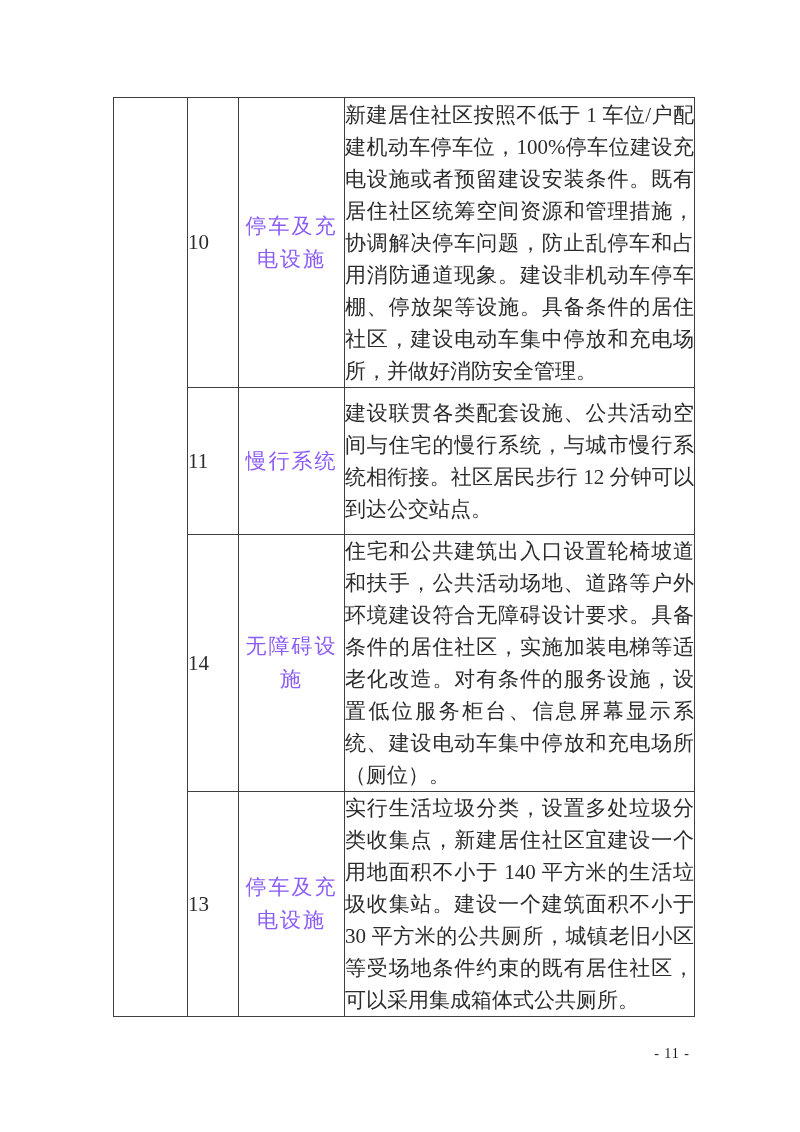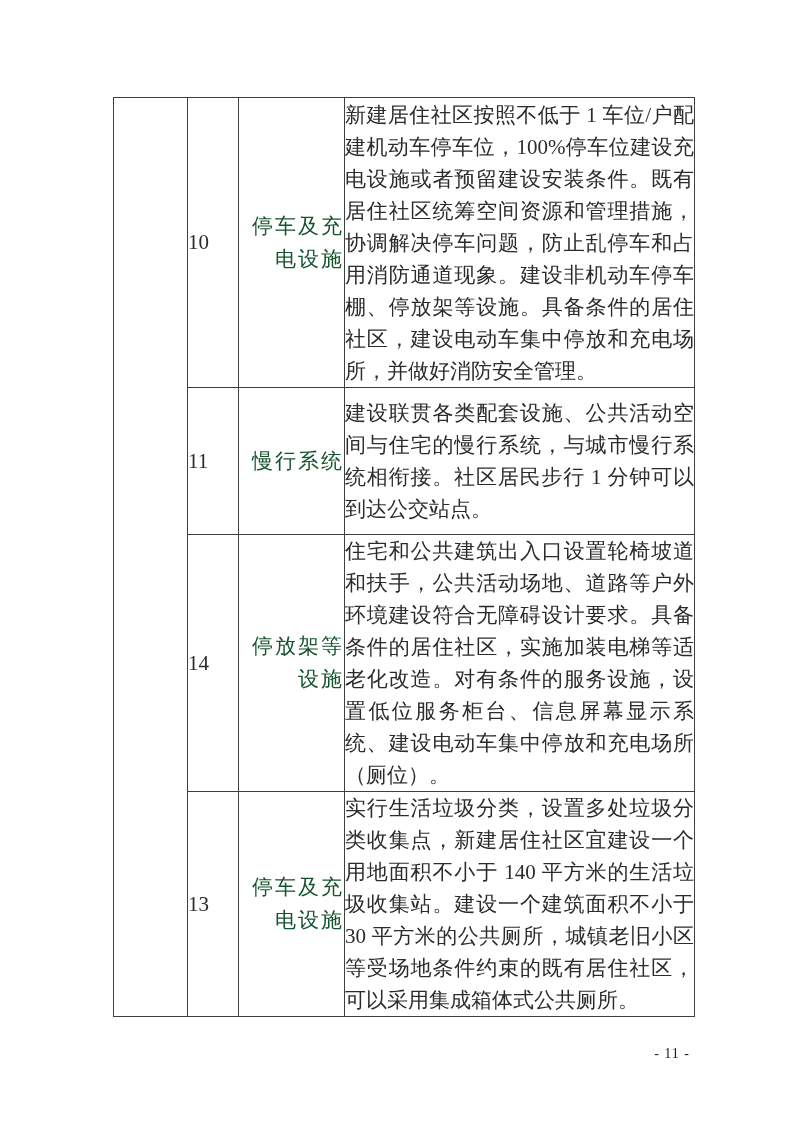--- a/index.html
+++ b/index.html
@@ -32,25 +32,25 @@
   }
   td.cell-category {
     
   }
   td.cell-num {
     text-align: left;
     font-size: 21px;
     color: #2b2b2b;
   }
   td.cell-name {
-    text-align: right;
+    text-align: center;
     font-size: 21px;
     line-height: 33px;
     letter-spacing: 2px;
-    color: #14532d;
+    color: #8b5cf6;
     padding: 0 4px;
   }
   td.cell-content {
     font-size: 21px;
     line-height: 32px;
     text-align: justify;
     text-justify: inter-character;
     color: #2b2b2b;
     padding: 1px 4px;
     overflow: hidden;
@@ -79,25 +79,25 @@
     <tbody>
       <tr style="height:290px;">
         <td class="cell-category" rowspan="4"></td>
         <td class="cell-num">10</td>
         <td class="cell-name">停车及充电设施</td>
         <td class="cell-content">新建居住社区按照不低于 1 车位/户配建机动车停车位，100%停车位建设充电设施或者预留建设安装条件。既有居住社区统筹空间资源和管理措施，协调解决停车问题，防止乱停车和占用消防通道现象。建设非机动车停车棚、停放架等设施。具备条件的居住社区，建设电动车集中停放和充电场所，并做好消防安全管理。</td>
       </tr>
       <tr style="height:147px;">
         <td class="cell-num">11</td>
         <td class="cell-name">慢行系统</td>
-        <td class="cell-content">建设联贯各类配套设施、公共活动空间与住宅的慢行系统，与城市慢行系统相衔接。社区居民步行 1 分钟可以到达公交站点。</td>
+        <td class="cell-content">建设联贯各类配套设施、公共活动空间与住宅的慢行系统，与城市慢行系统相衔接。社区居民步行 12 分钟可以到达公交站点。</td>
       </tr>
       <tr style="height:257px;">
         <td class="cell-num">14</td>
-        <td class="cell-name">停放架等设施</td>
+        <td class="cell-name">无障碍设施</td>
         <td class="cell-content">住宅和公共建筑出入口设置轮椅坡道和扶手，公共活动场地、道路等户外环境建设符合无障碍设计要求。具备条件的居住社区，实施加装电梯等适老化改造。对有条件的服务设施，设置低位服务柜台、信息屏幕显示系统、建设电动车集中停放和充电场所（厕位）。</td>
       </tr>
       <tr style="height:224px;">
         <td class="cell-num">13</td>
         <td class="cell-name">停车及充电设施</td>
         <td class="cell-content">实行生活垃圾分类，设置多处垃圾分类收集点，新建居住社区宜建设一个用地面积不小于 140 平方米的生活垃圾收集站。建设一个建筑面积不小于 30 平方米的公共厕所，城镇老旧小区等受场地条件约束的既有居住社区，可以采用集成箱体式公共厕所。</td>
       </tr>
     </tbody>
   </table>
 

